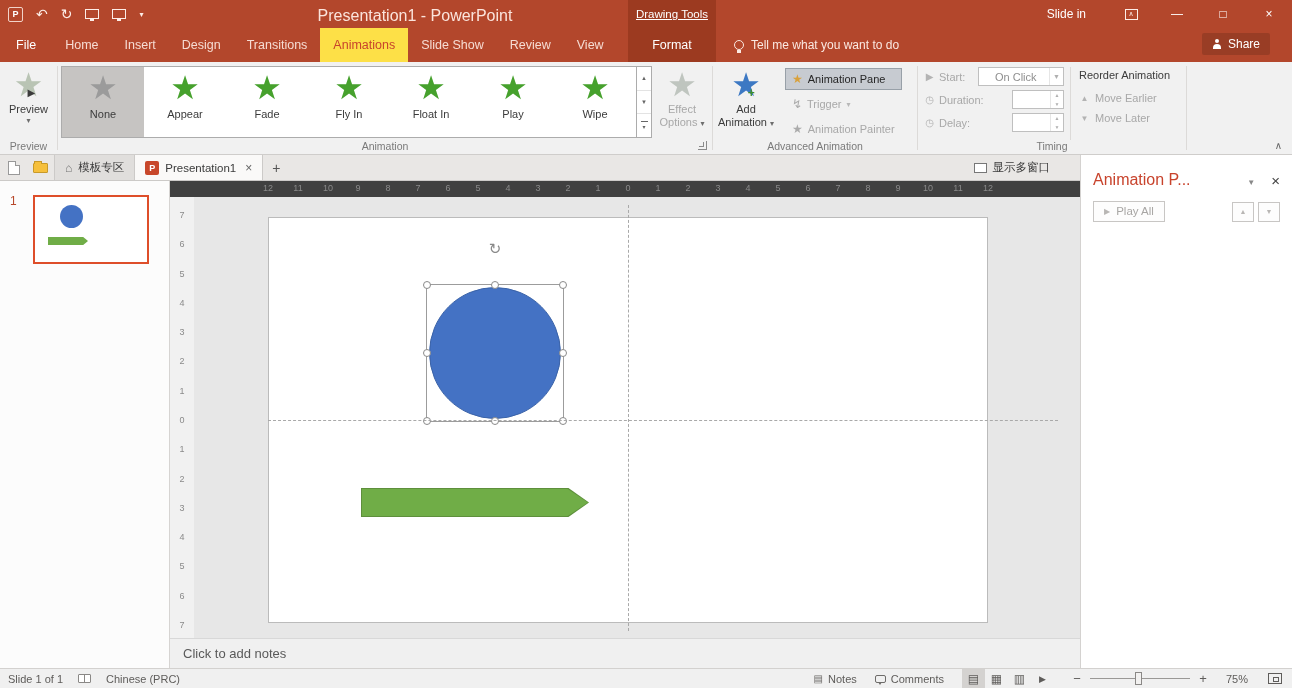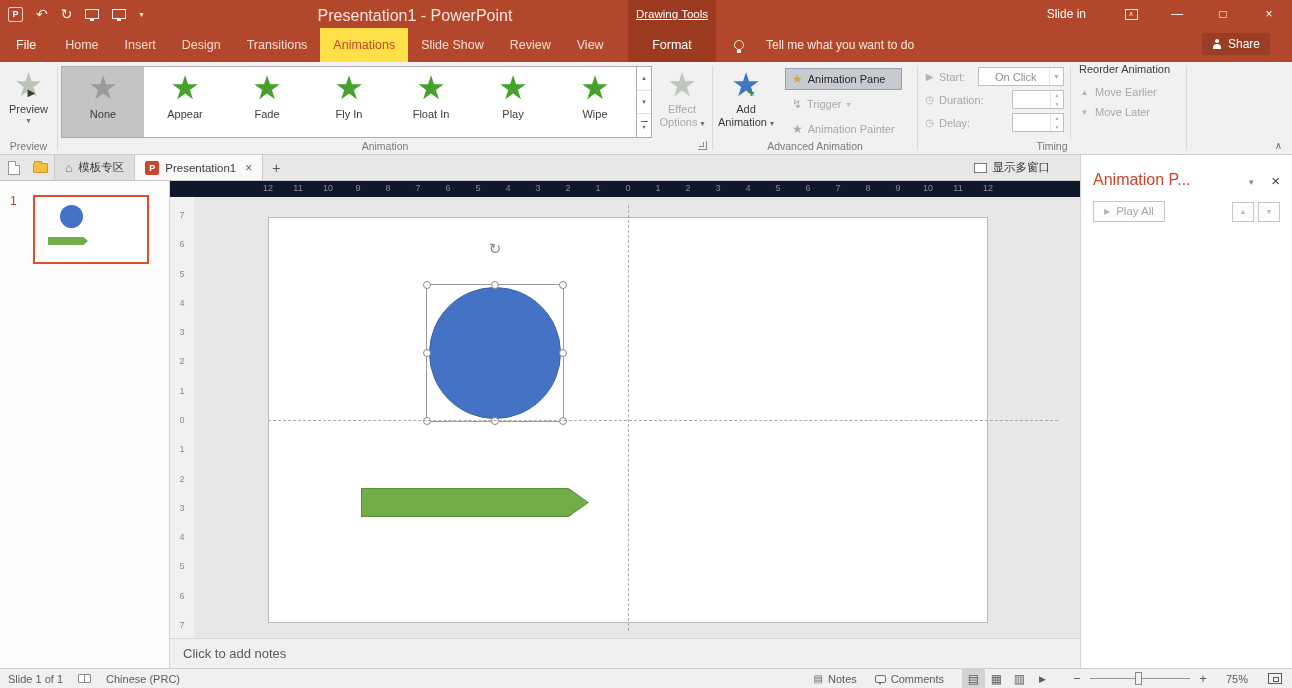--- a/index.html
+++ b/index.html
@@ -23,21 +23,21 @@
   .signin { position:absolute; right:206px; top:7px; color:#fff; font-size:12px; z-index:3; }
   .win-controls { position:absolute; right:0; top:0; height:28px; display:flex; z-index:3; }
   .wc { width:46px; height:28px; display:flex; align-items:center; justify-content:center; color:#fff; font-size:12px; }
   .ribbon-display-icon { width:13px; height:11px; border:1px solid #FDEDE7; display:flex; align-items:center; justify-content:center; font-size:7px; color:#FDEDE7; }
   
   .tabrow { position:absolute; left:0; top:28px; width:1292px; height:34px; background:#B3472C; display:flex; align-items:stretch; z-index:1; }
   .rtab { padding:0 13px; display:flex; align-items:center; color:#F6DCD3; font-size:12.5px; white-space:nowrap; }
   .rtab.file { padding:0 16px; color:#fff; }
   .rtab.active { background:#fde047; color:#C8432C; }
   .format-tab { position:absolute; left:628px; top:28px; width:88px; height:34px; display:flex; align-items:center; justify-content:center; color:#fff; font-size:12.5px; z-index:3; }
-  .tellme { position:absolute; left:734px; top:28px; height:34px; display:flex; align-items:center; gap:22px; color:#FBE9E2; font-size:12px; z-index:3; }
+  .tellme { position:absolute; left:734px; top:28px; height:34px; display:flex; align-items:center; gap:7px; color:#FBE9E2; font-size:12px; z-index:3; }
   .bulb { width:10px; height:10px; border:1px solid #FBE9E2; border-radius:50%; position:relative; }
   .bulb::after { content:""; position:absolute; left:2px; bottom:-4px; width:4px; height:3px; background:#FBE9E2; }
   .share-btn { position:absolute; right:22px; top:33px; display:flex; align-items:center; gap:6px; color:#fff; font-size:12px; background:rgba(0,0,0,0.14); padding:4px 10px; border-radius:2px; z-index:3; }
   .person-icon { width:10px; height:10px; position:relative; }
   .person-icon::before { content:""; position:absolute; left:3px; top:0; width:4px; height:4px; border-radius:50%; background:#fff; }
   .person-icon::after { content:""; position:absolute; left:1px; top:5px; width:8px; height:5px; border-radius:4px 4px 0 0; background:#fff; }
   
   .ribbon { position:absolute; left:0; top:62px; width:1292px; height:93px; background:#F1F1F1; border-bottom:1px solid #CFCDCB; display:flex; }
   .vsep { width:1px; background:#DCDAD8; margin:4px 0; }
   .group { position:relative; height:92px; }
@@ -79,21 +79,21 @@
   .t-row { height:19px; display:flex; align-items:center; gap:4px; font-size:11px; color:#A8A8A8; }
   .t-icon { font-size:10px; color:#B3B3B3; width:11px; text-align:center; }
   .combo { margin-left:auto; width:86px; height:19px; border:1px solid #BFBFBF; background:#fff; display:flex; align-items:center; }
   .combo-val { flex:1; padding-left:16px; font-size:11px; color:#8F8F8F; }
   .combo-arrow { width:14px; text-align:center; font-size:7px; color:#B0B0B0; border-left:1px solid #E6E6E6; align-self:stretch; display:flex; align-items:center; justify-content:center; }
   .spin { margin-left:auto; width:52px; height:19px; border:1px solid #BFBFBF; background:#fff; display:flex; }
   .spin-val { flex:1; }
   .spin-btns { width:13px; border-left:1px solid #E6E6E6; display:flex; flex-direction:column; }
   .spin-btns span { flex:1; font-size:5px; color:#B0B0B0; display:flex; align-items:center; justify-content:center; }
   .timing-sep { width:1px; background:#DCDAD8; margin:5px 2px 14px 6px; }
-  .reorder-col { margin:1px 0 0 6px; font-size:11px; white-space:nowrap; }
+  .reorder-col { margin:7px 0 0 6px; font-size:11px; white-space:nowrap; }
   .reorder-title { color:#3b3b3b; margin-bottom:7px; }
   .reorder-row { color:#A8A8A8; height:20px; display:flex; align-items:center; gap:5px; }
   .reorder-row .t-icon { font-size:8px; }
   .collapse-ribbon { position:absolute; right:10px; bottom:3px; font-size:10px; color:#666; }
   
   .doctabs { position:absolute; left:0; top:155px; width:1080px; height:26px; background:#E9E7E5; border-bottom:1px solid #CCCAC8; display:flex; align-items:stretch; }
   .dt-iconbtn { width:27px; display:flex; align-items:center; justify-content:center; }
   .page-icon { width:12px; height:14px; background:#fff; border:1px solid #999; position:relative; }
   .page-icon::after { content:""; position:absolute; right:-1px; top:-1px; width:4px; height:4px; background:#E9E7E5; border-left:1px solid #999; border-bottom:1px solid #999; }
   .folder-icon { width:15px; height:10px; background:#F6C03C; border:1px solid #C89A2A; border-radius:1px; position:relative; }
@@ -108,21 +108,21 @@
   .dt-right { margin-left:auto; display:flex; align-items:center; gap:6px; padding-right:30px; font-size:11.5px; color:#3b3b3b; }
   .multiwin-icon { width:13px; height:10px; border:1px solid #777; position:relative; background:#fff; }
   .multiwin-icon::before { content:""; position:absolute; left:2px; top:-3px; width:13px; height:10px; border:1px solid #777; background:transparent; z-index:-1; }
   
   .thumbs { position:absolute; left:0; top:181px; width:170px; height:487px; background:#FCFCFC; border-right:1px solid #D6D4D2; }
   .slide-num { position:absolute; left:10px; top:13px; font-size:12px; color:#B7472A; }
   .thumb { position:absolute; left:33px; top:14px; width:116px; height:69px; background:#fff; border:2px solid #DE4E2A; }
   .thumb-circle { position:absolute; left:25px; top:8px; width:23px; height:23px; border-radius:50%; background:#4472C4; }
   .thumb-arrow { position:absolute; left:13px; top:40px; width:40px; height:8px; background:#70AD47; clip-path:polygon(0 0,88% 0,100% 50%,88% 100%,0 100%); }
   
-  .hruler { position:absolute; left:170px; top:181px; width:910px; height:16px; background:#0f172a; font-size:9px; color:#8A8A8A; }
+  .hruler { position:absolute; left:170px; top:181px; width:910px; height:16px; background:#404040; font-size:9px; color:#8A8A8A; }
   .hr-nums { position:absolute; left:90px; top:2px; width:736px; display:flex; justify-content:space-between; }
   .rtick { width:16px; text-align:center; }
   .vruler { position:absolute; left:170px; top:197px; width:24px; height:441px; background:#F1F1F1; font-size:9px; color:#8A8A8A; }
   .vr-nums { position:absolute; left:0; top:12px; width:100%; height:422px; display:flex; flex-direction:column; justify-content:space-between; }
   .vtick { height:12px; line-height:12px; text-align:center; }
   
   .canvas { position:absolute; left:194px; top:197px; width:886px; height:441px; background:#E7E7E7; }
   .slide { position:absolute; left:74px; top:20px; width:720px; height:406px; background:#fff; border:1px solid #BBB; }
   .guide-v { position:absolute; left:434px; top:8px; height:426px; width:0; border-left:1px dashed #A9A9A9; }
   .guide-h { position:absolute; left:74px; top:223px; width:790px; height:0; border-top:1px dashed #A9A9A9; }

